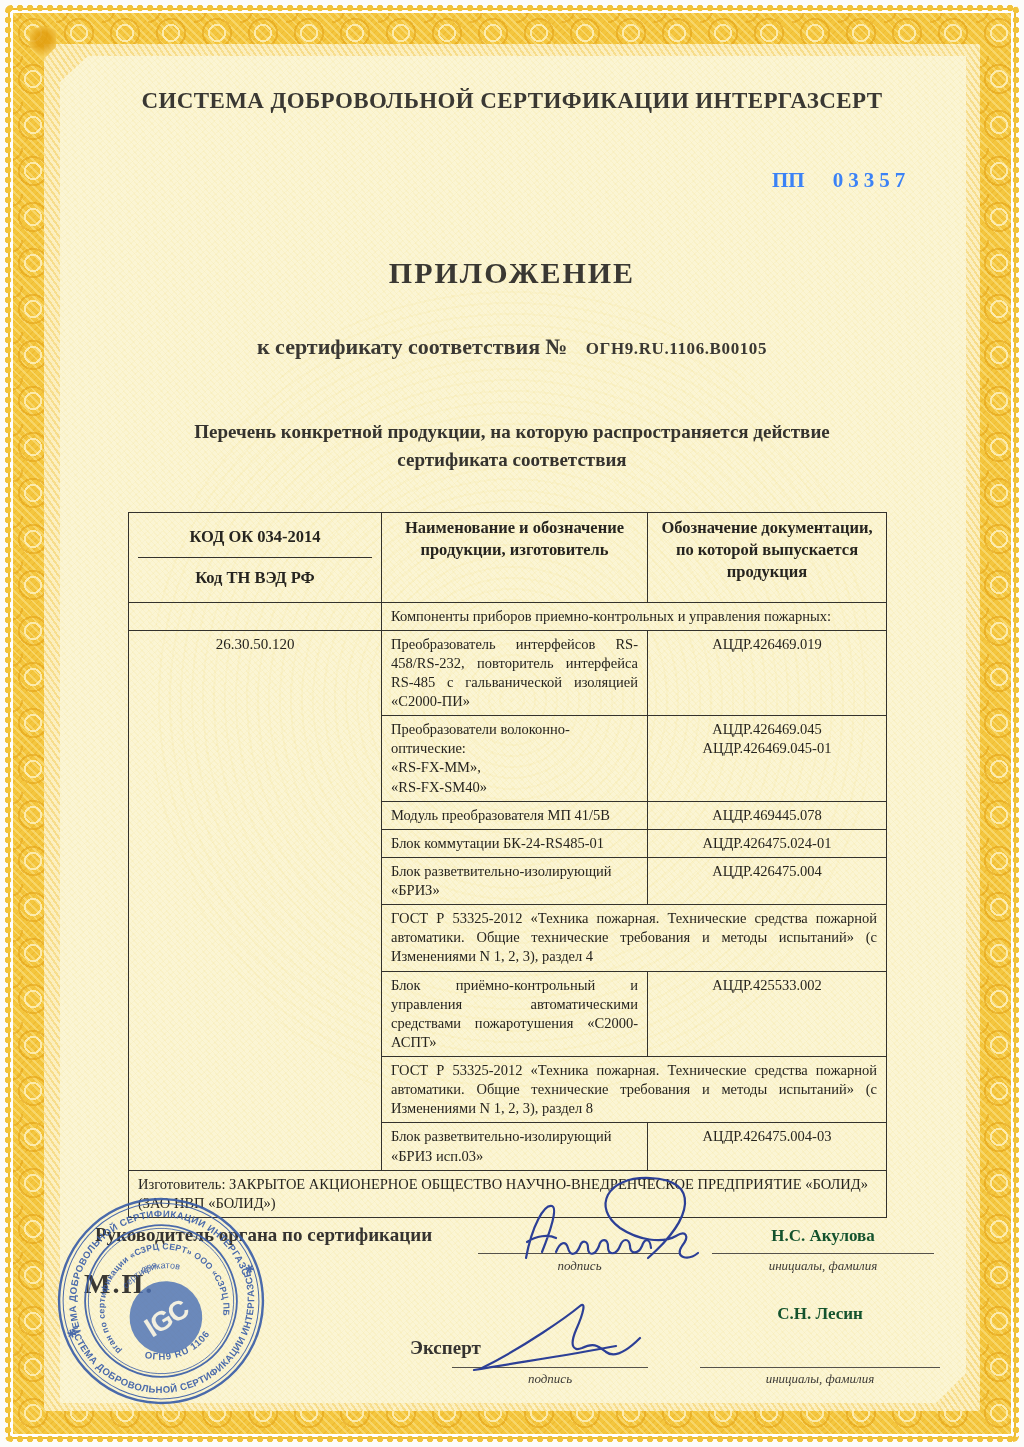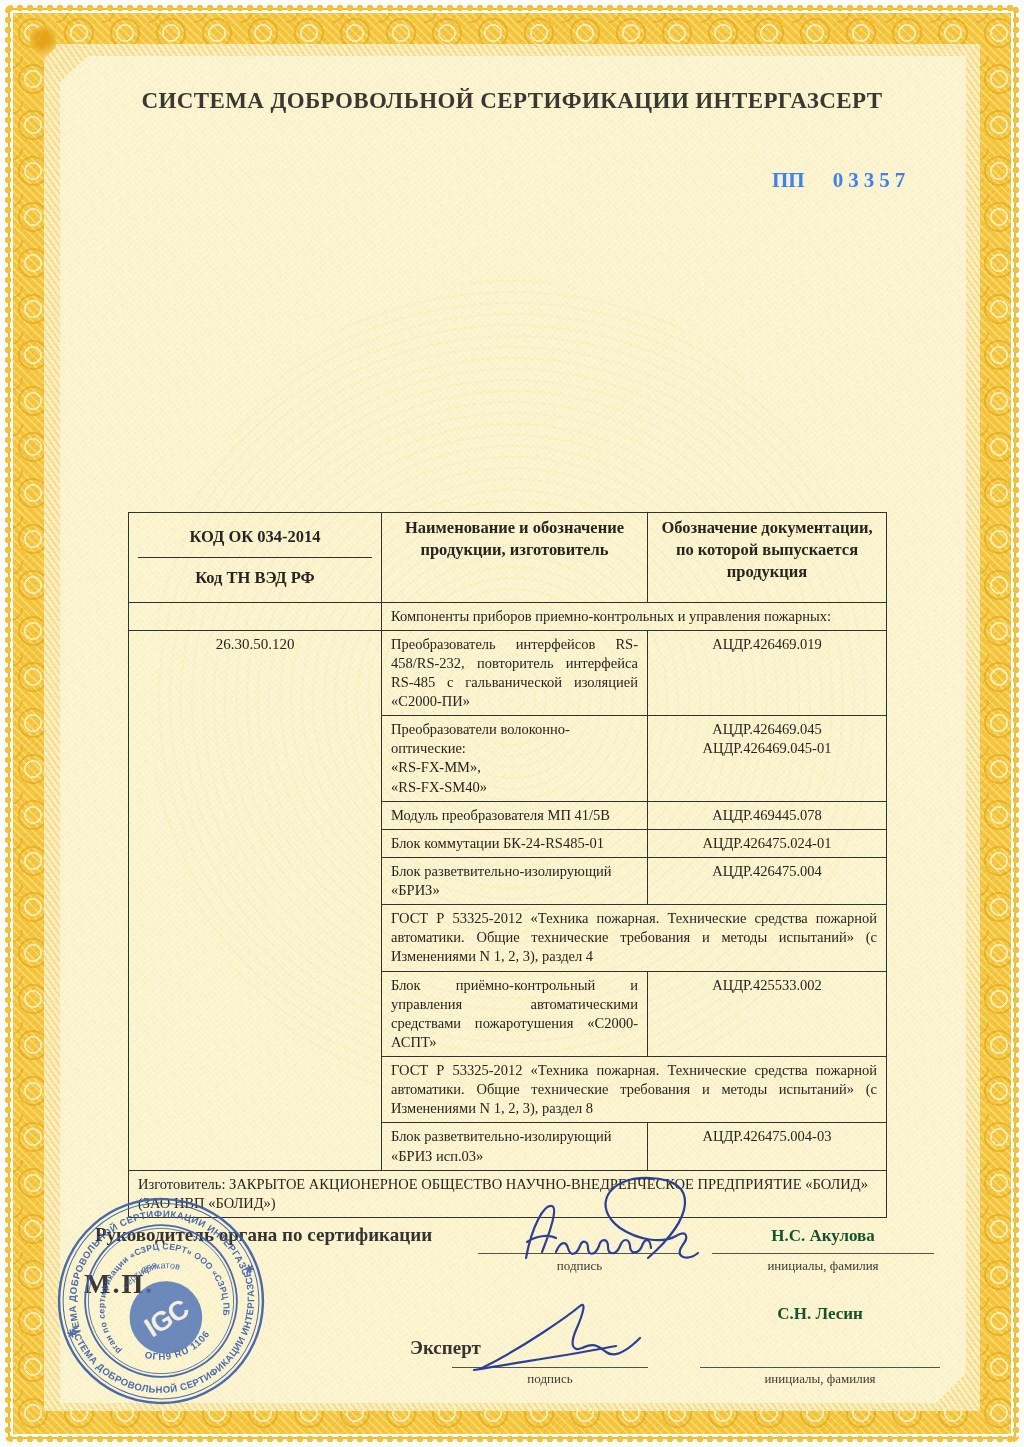--- a/index.html
+++ b/index.html
@@ -108,21 +108,21 @@
   td.doc-cell{text-align:center;vertical-align:middle;white-space:pre-line;}
   td.name-cell{text-align:justify;}
   td.name-pre{white-space:pre-line;text-align:left;}
   td.gost-cell{text-align:justify;padding:6px 9px;margin-top:48px;}
   td.mfr-cell{padding:5px 9px 14px;}
   td.empty-cell{border-top:none;}
 
   
   .sig-label{position:absolute;font-weight:bold;color:#353330;font-size:19px;}
   .rule{position:absolute;border-top:1.6px solid #55524b;height:0;}
-  .caption{position:absolute;font-size:13px;color:#3c3a35;text-align:center;}
+  .caption{position:absolute;font-size:13px;color:#3c3a35;text-align:center;font-style:italic;}
   .sig-name{position:absolute;font-weight:bold;font-size:17px;color:#14532d;text-align:center;}
   .mp-mark{position:absolute;left:84px;top:1268px;font-size:28px;font-weight:bold;color:#3a3833;letter-spacing:2px;}
 
   .stamp{position:absolute;left:50px;top:1190px;width:222px;height:222px;opacity:.92;}
   .sig-svg{position:absolute;pointer-events:none;}
   .footer-imprint{
     position:absolute;top:1377px;left:0;width:100%;text-align:center;
     font-size:10.5px;color:#3b3a35;letter-spacing:.2px;
   }
 </style>
@@ -136,22 +136,29 @@
   <div class="watermark"></div>
   <div class="crest"></div>
 
   <div class="sys-title">СИСТЕМА ДОБРОВОЛЬНОЙ СЕРТИФИКАЦИИ ИНТЕРГАЗСЕРТ</div>
 
   <div class="form-num">
     <span>ПП</span>
     <span class="digits">03357</span>
   </div>
 
-
-
+  <div class="doc-title">ПРИЛОЖЕНИЕ</div>
+
+  <div class="cert-line">
+    <span class="lbl">к сертификату соответствия №</span>
+    <span class="num">ОГН9.RU.1106.B00105</span>
+  </div>
+
+  <div class="subtitle">Перечень конкретной продукции, на которую распространяется действие
+сертификата соответствия</div>
 
   <table class="products">
     <colgroup>
         <col class="c1">
         <col class="c2">
         <col class="c3">
       </colgroup>
     <tbody>
       <tr>
         <td class="hdr-split">

